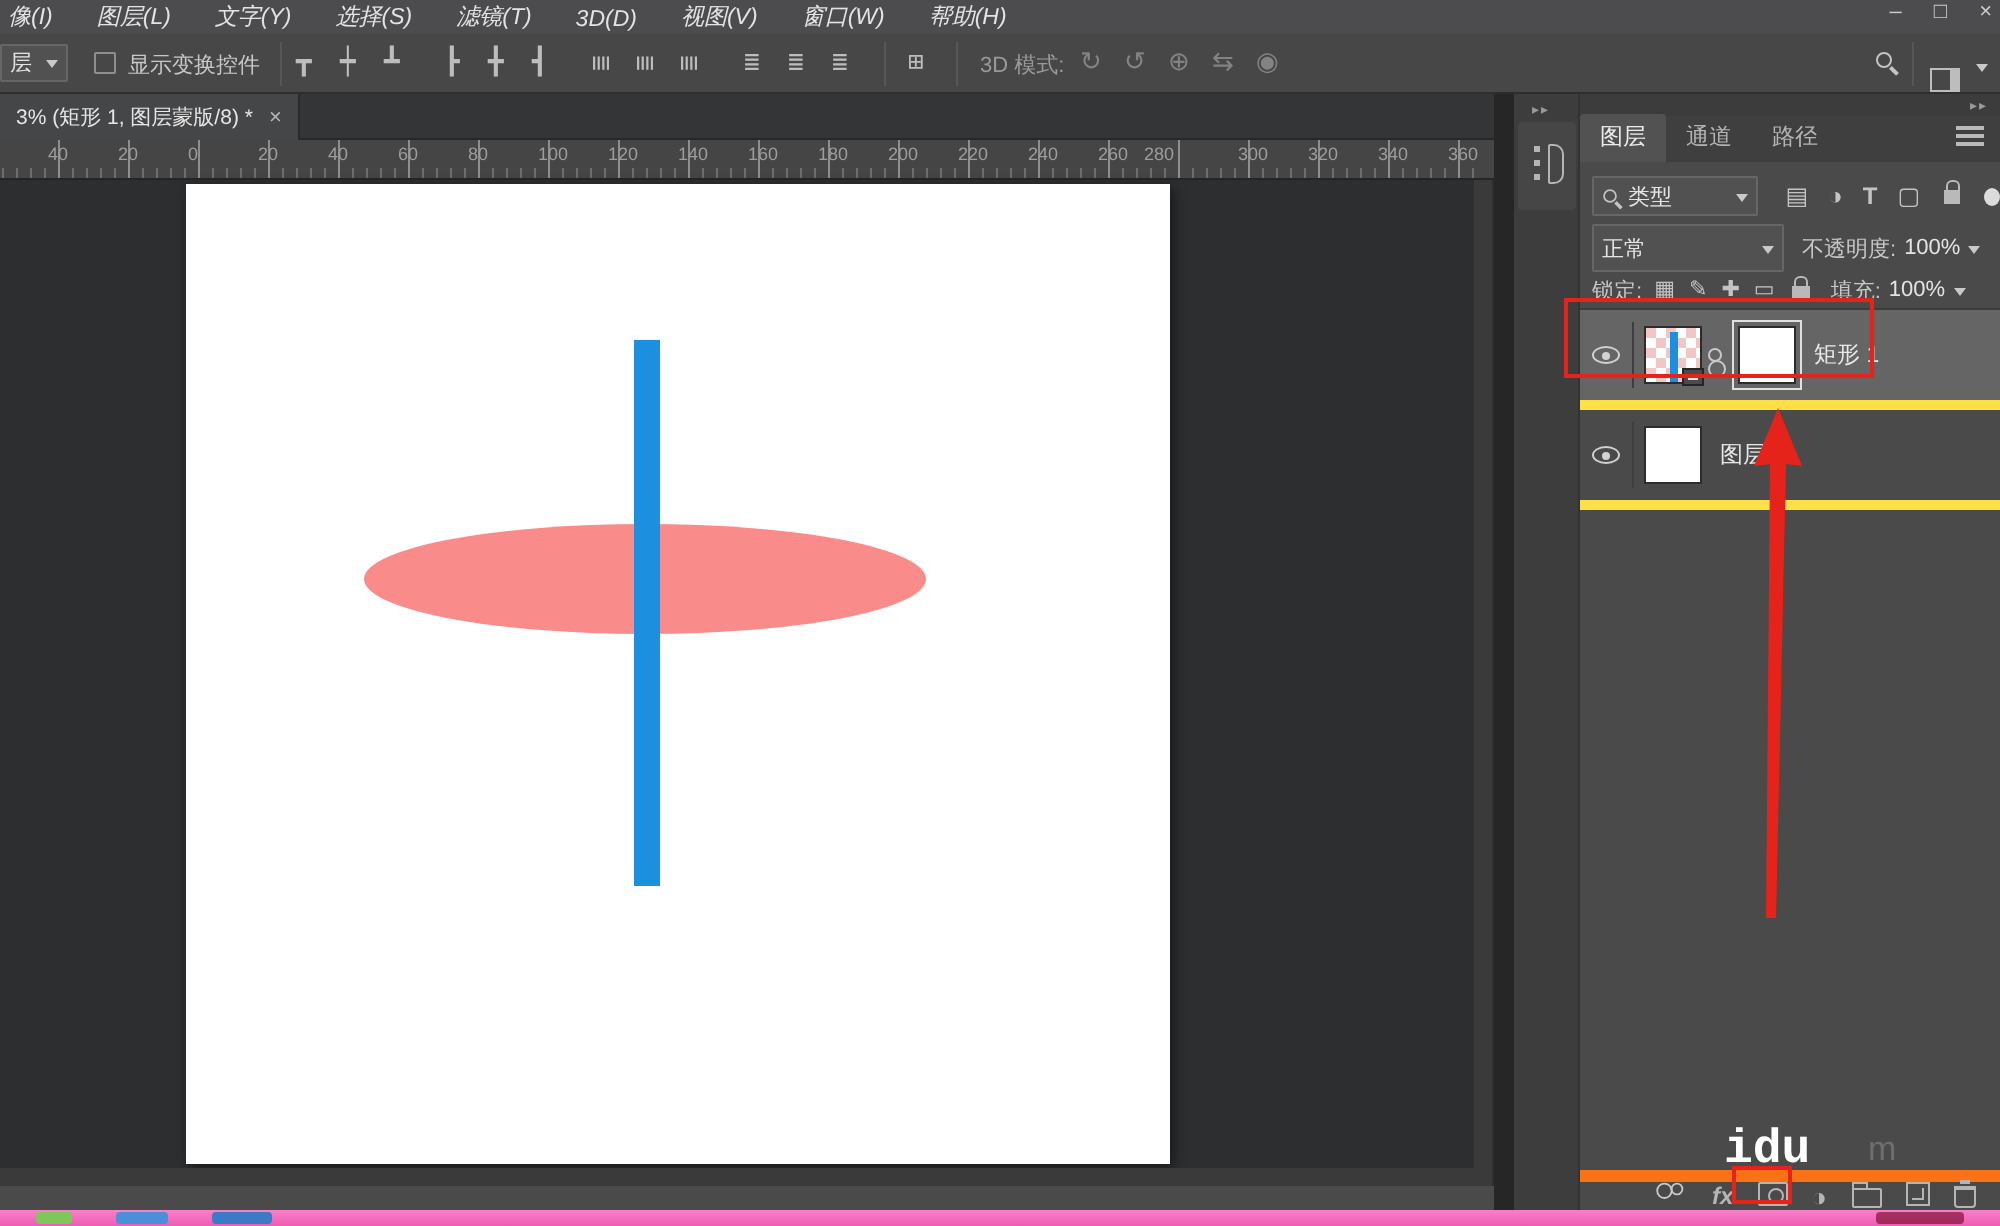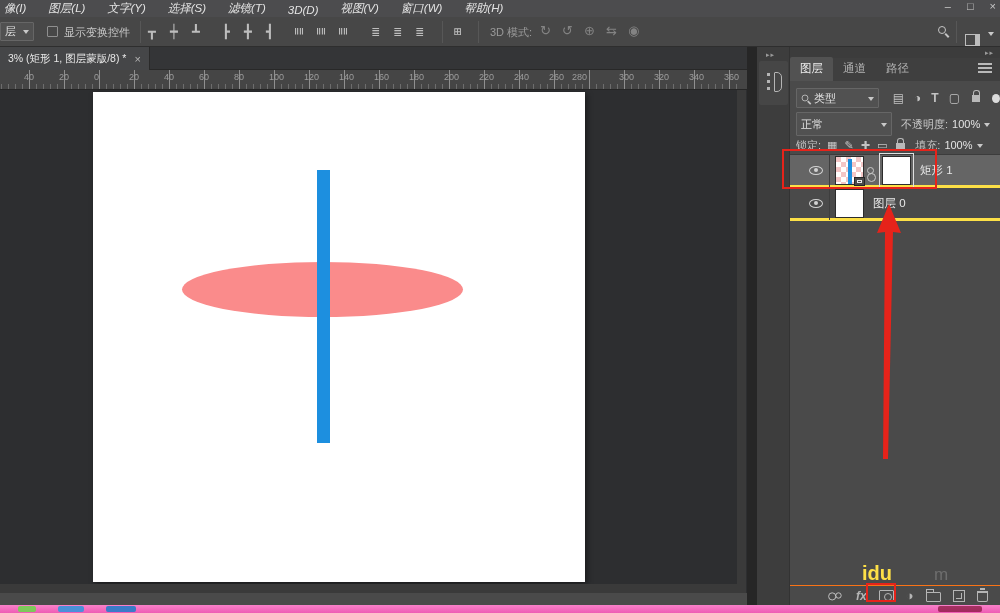--- a/index.html
+++ b/index.html
@@ -67,57 +67,57 @@
   .row{position:absolute;left:0;width:210px;display:flex;align-items:center;}
   .plabel{font-size:11px;color:#c7c7c7;}
   .pval{font-size:11px;color:#e3e3e3;}
   .ficon{color:#c3c3c3;font-size:12px;line-height:1;margin-left:10px;}
   .i-lock{width:9px;height:7px;background:#b9b9b9;position:relative;margin-left:12px;margin-top:5px;}
   .i-lock:before{content:"";position:absolute;left:1px;top:-5px;width:5px;height:5px;border:1.5px solid #b9b9b9;border-bottom:none;border-radius:3px 3px 0 0;}
   .i-toggle{width:9px;height:9px;border-radius:50%;background:#dcdcdc;margin-left:12px;}
 
   
   #layerlist{left:0;top:107px;width:210px;}
-  .lrow{position:relative;width:210px;height:33px;background:#4a4a4a;border-bottom:3px solid #fde047;display:flex;align-items:center;padding-left:13px;}
+  .lrow{position:relative;width:210px;height:50px;background:#4a4a4a;border-bottom:5px solid #fde047;display:flex;align-items:center;}
   .lrow.sel{background:#656565;}
   .eyecell{width:27px;height:33px;border-right:1px solid #3e3e3e;display:flex;align-items:center;justify-content:center;flex:none;}
   .i-eye{width:14px;height:9px;border:1.2px solid #d2d2d2;border-radius:50%;position:relative;}
   .i-eye:after{content:"";position:absolute;left:4px;top:1.8px;width:4px;height:4px;border-radius:50%;background:#d2d2d2;}
   .thumb{width:29px;height:29px;margin-left:5px;position:relative;flex:none;
     background:repeating-conic-gradient(#ffffff 0 25%, #f3c6c6 0 50%) 0 0/10px 10px;border:1px solid #2c2c2c;}
   .thumb.white{background:#fff;}
   .badge{position:absolute;right:-2px;bottom:-2px;width:11px;height:9px;background:#4a4a4a;border:1px solid #262626;}
   .badge:after{content:"";position:absolute;left:2px;top:2px;right:2px;bottom:2px;border:1px solid #e8e8e8;}
   .thumb .blueline{position:absolute;left:12px;top:2px;width:4px;height:25px;background:var(--shape_blue,#1d8fdf);}
   .thumb .pinkellipse{position:absolute;left:3px;top:10px;width:22px;height:9px;border-radius:50%;background:var(--shape_pink,#fa8b8b);}
   .i-chainlink{width:7px;height:7px;border:1.5px solid #c9c9c9;border-radius:50%;position:relative;margin:0 2px 0 3px;flex:none;}
   .i-chainlink:after{content:"";position:absolute;left:-1.5px;top:5px;width:7px;height:7px;border:1.5px solid #c9c9c9;border-radius:50%;}
   .maskthumb{width:29px;height:29px;background:#fff;border:1px solid #2c2c2c;outline:1px solid #e0e0e0;outline-offset:2px;margin-left:6px;flex:none;}
   .lname{font-size:11.5px;color:#e8e8e8;margin-left:9px;white-space:nowrap;}
 
   
-  #layerbottom{left:0;top:538px;width:210px;height:20px;display:flex;align-items:center;gap:12px;padding-left:42px;border-top:1px solid #f97316;}
+  #layerbottom{left:0;top:538px;width:210px;height:20px;display:flex;align-items:flex-start;gap:12px;padding-left:42px;border-top:6px solid #f97316;}
   .bico{color:#b5b5b5;}
   .i-fx{font-size:12px;font-style:italic;font-weight:bold;color:#b5b5b5;}
   .i-maskbtn{width:15px;height:12px;border:1px solid #b5b5b5;border-radius:1px;position:relative;}
   .i-maskbtn:after{content:"";position:absolute;left:4px;top:2px;width:6px;height:6px;border:1px solid #b5b5b5;border-radius:50%;}
   .i-folder{width:15px;height:10px;border:1px solid #b5b5b5;border-radius:1px;position:relative;margin-top:3px;}
   .i-folder:before{content:"";position:absolute;left:-1px;top:-4px;width:6px;height:3px;border:1px solid #b5b5b5;border-bottom:none;}
   .i-newlayer{width:12px;height:12px;border:1px solid #b5b5b5;position:relative;}
   .i-newlayer:after{content:"";position:absolute;left:2px;top:2px;width:5px;height:5px;border-right:1px solid #b5b5b5;border-bottom:1px solid #b5b5b5;}
   .i-trash{width:11px;height:11px;border:1px solid #b5b5b5;border-top:2px solid #b5b5b5;border-radius:0 0 2px 2px;position:relative;margin-top:2px;}
   .i-trash:before{content:"";position:absolute;left:2px;top:-5px;width:5px;height:2px;background:#b5b5b5;}
 
   
   #annobox{left:782px;top:149px;width:155px;height:40px;border:2px solid var(--annotation_red,#e6231a);z-index:30;}
   #annobox2{left:866px;top:583px;width:30px;height:19px;border:2px solid var(--annotation_red,#e6231a);z-index:30;}
   #arrow{left:740px;top:47px;z-index:29;pointer-events:none;}
 
   
-  #wm-main{left:862px;top:562px;font-size:20px;font-weight:bold;color:#fde047;z-index:5;}
+  #wm-main{left:862px;top:562px;font-size:24px;font-weight:bold;color:#ffffff;z-index:5;font-family:Liberation Mono, monospace;}
   #wm-faint{left:934px;top:565px;font-size:17px;color:#6e6e6e;z-index:4;}
 
   
   #statusbar{left:0;top:593px;width:747px;height:12px;background:#454545;border-top:1px solid #2a2a2a;display:flex;align-items:center;}
   #statusbar .txt{font-size:10.5px;color:#d8d8d8;margin-left:3px;}
   #statusbar .chv{font-size:9px;color:#9a9a9a;margin-left:58px;}
   #taskbar{left:0;top:605px;width:1000px;height:8px;background:linear-gradient(180deg,#f981c9,var(--taskbar_pink,#ee5cb4));}
   .tbicon{position:absolute;top:1px;height:6px;border-radius:2px;}
 </style>
 </head>

